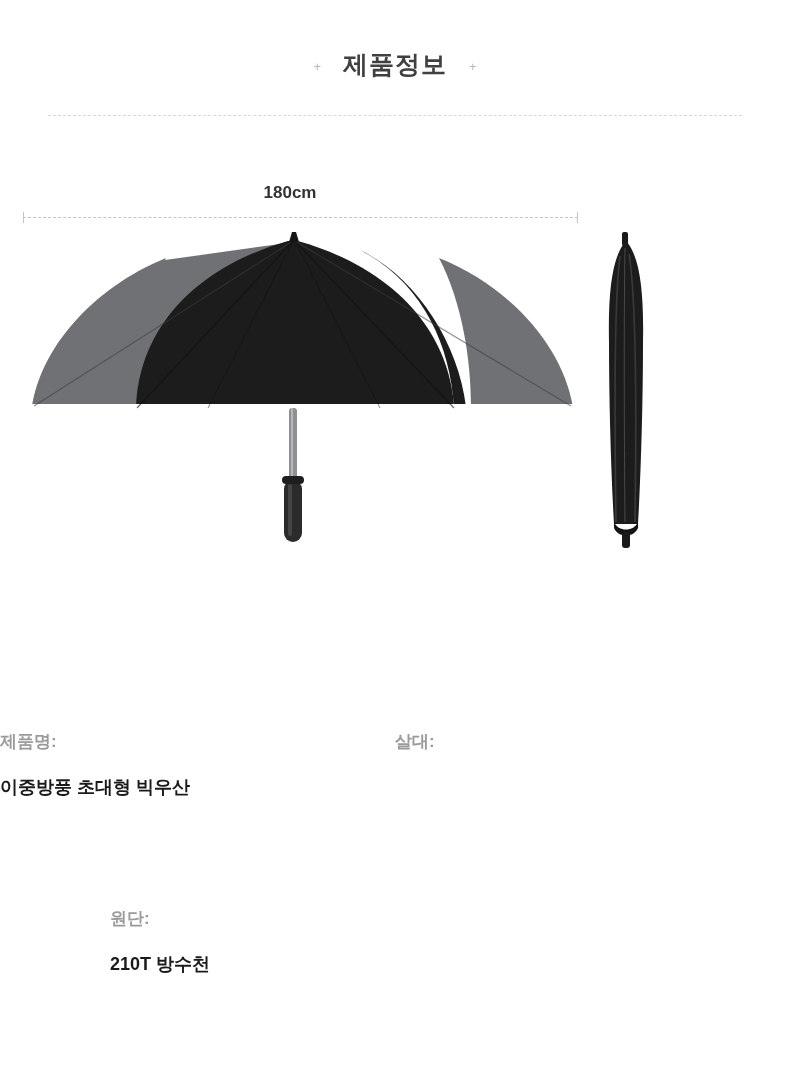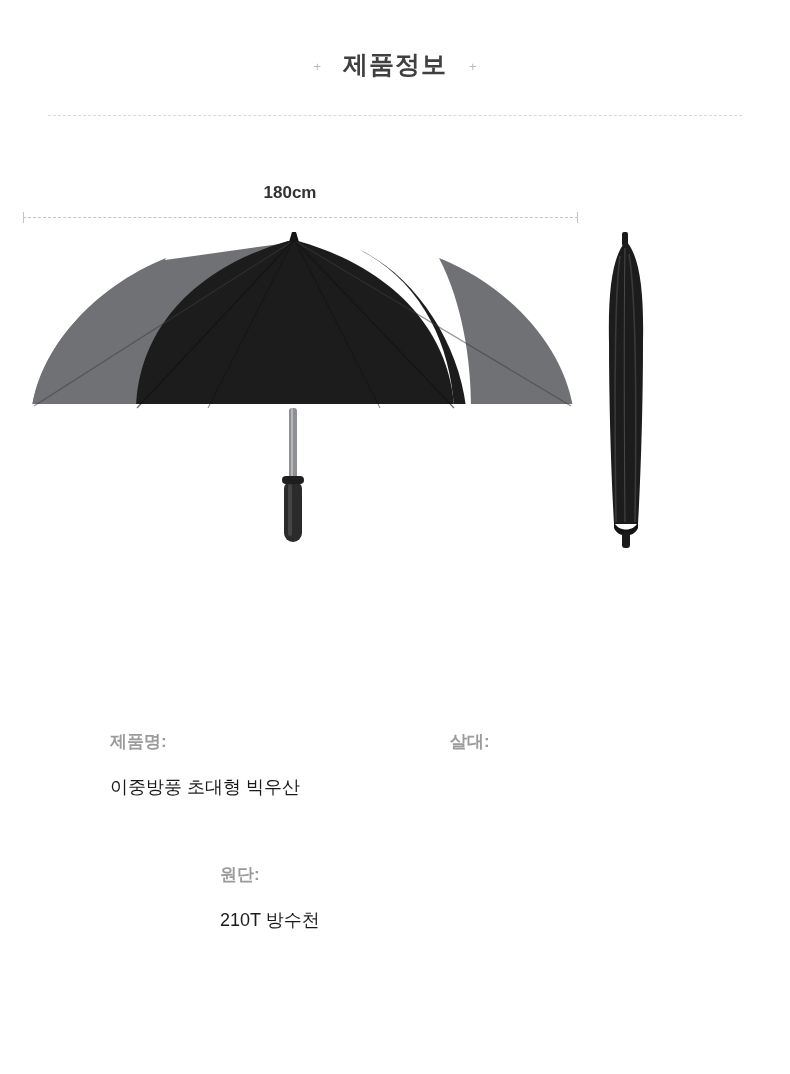--- a/index.html
+++ b/index.html
@@ -108,37 +108,36 @@
     width: 60px;
     height: 320px;
   }
 
   
   .specs {
     margin: 138px auto 0 auto;
     width: 790px;
     display: grid;
     grid-template-columns: 1fr 1fr;
-    row-gap: 64px;
-    padding-left: 110px;
+    row-gap: 108px;
     box-sizing: border-box;
   }
   .spec-cell {
     display: flex;
     flex-direction: column;
     gap: 22px;
   }
   .spec-key {
     font-size: 17px;
     font-weight: bold;
     color: #9b9b9b;
   }
   .spec-val {
     font-size: 18px;
-    font-weight: normal;
+    font-weight: bold;
     color: #1a1a1a;
   }
   
   .specs .c2 { margin-left: -268px; }
 </style>
 </head>
 <body>
 
 <div class="header">
   <span class="deco-plus">+</span>

